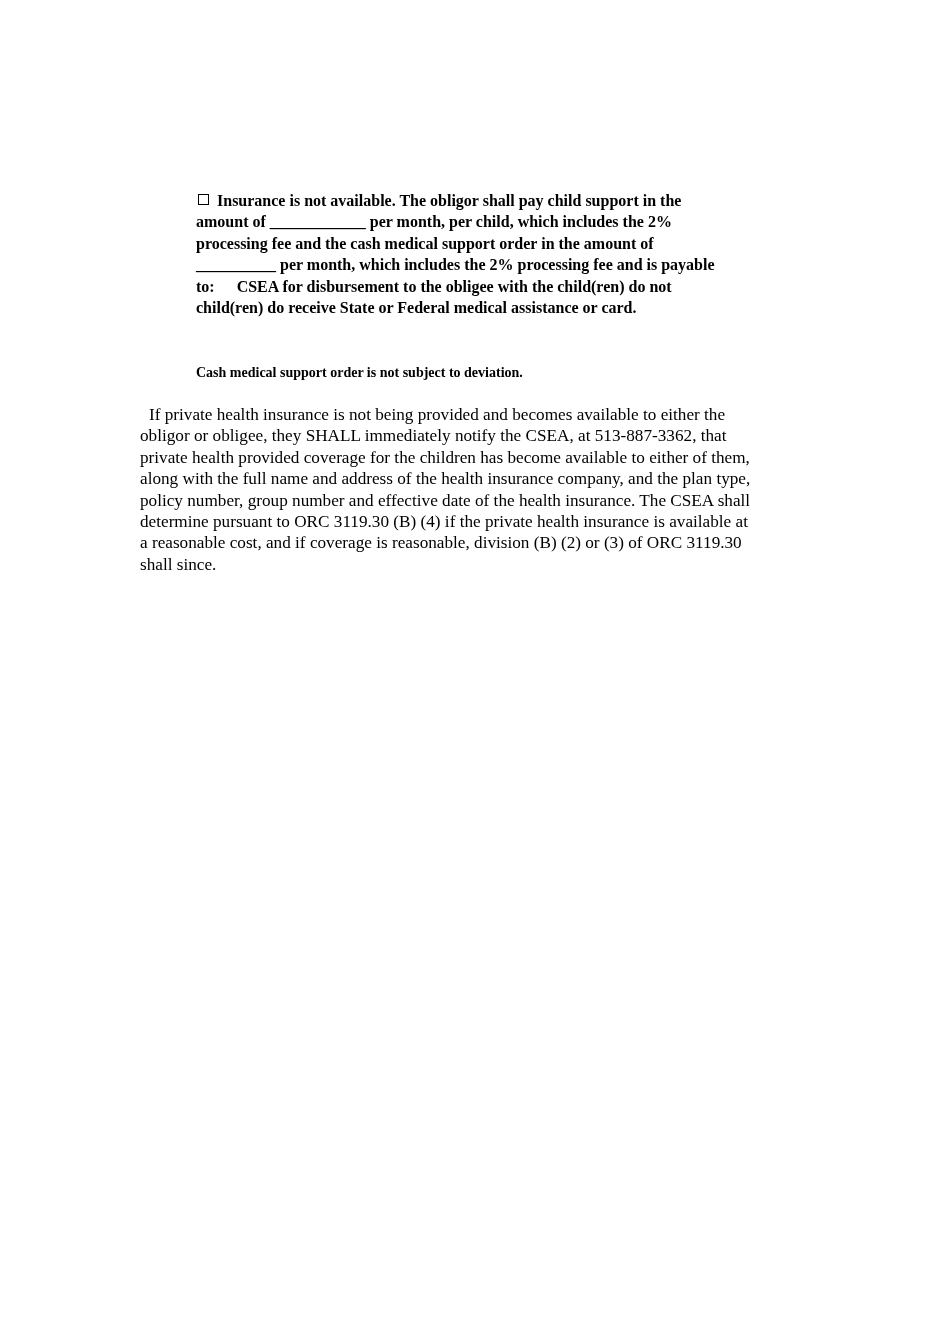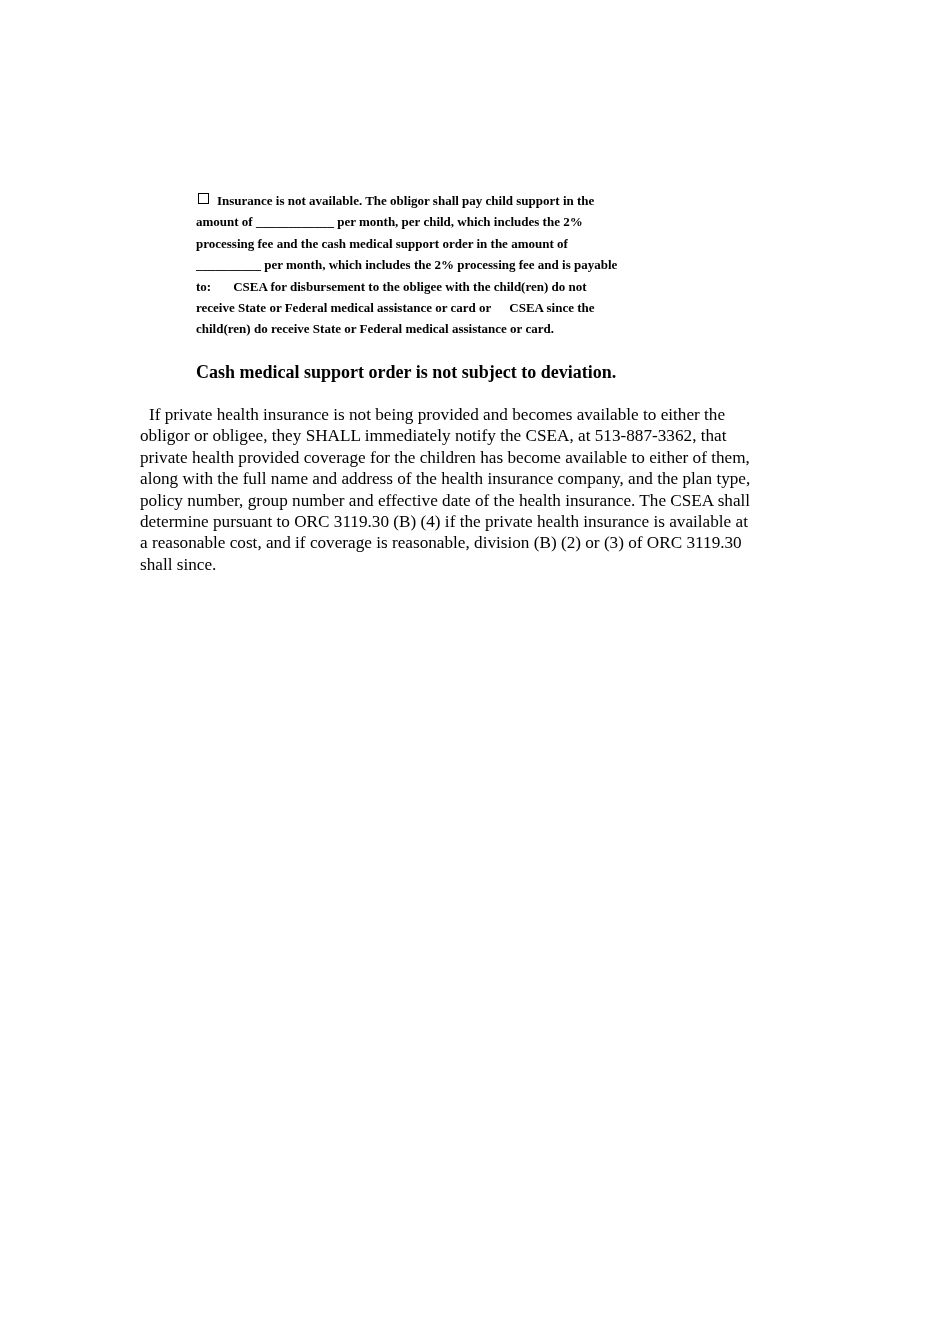--- a/index.html
+++ b/index.html
@@ -22,21 +22,21 @@
       width: 950px;
       height: 1344px;
       background: #ffffff;
     }
     .option-block {
       position: absolute;
       left: 196px;
       top: 190px;
       width: 612px;
       font-weight: bold;
-      font-size: 13px;
+      font-size: 16px;
       line-height: 21.4px;
     }
     .option-block .line {
       display: block;
       white-space: nowrap;
     }
     .checkbox-glyph {
       display: inline-block;
       width: 9px;
       height: 9px;
@@ -51,21 +51,21 @@
     }
     .gap-small {
       display: inline-block;
       width: 18px;
     }
     .note {
       position: absolute;
       left: 196px;
       top: 362px;
       font-weight: bold;
-      font-size: 18px;
+      font-size: 14px;
       line-height: 21.4px;
       white-space: nowrap;
     }
     .paragraph {
       position: absolute;
       left: 140px;
       top: 404px;
       width: 670px;
       font-size: 17.2px;
       line-height: 21.4px;
@@ -79,21 +79,20 @@
 <body>
 
 <div class="page">
 
   <div class="option-block">
     <span class="line"><span class="checkbox-glyph"></span><span>Insurance is not available.  The obligor shall pay child support in the</span></span>
     <span class="line"><span>amount of</span> <span>____________</span> <span>per month, per child, which includes the 2%</span></span>
     <span class="line"><span>processing fee and the cash medical support order in the amount of</span></span>
     <span class="line"><span>__________</span> <span>per month, which includes the 2% processing fee and is payable</span></span>
     <span class="line"><span>to:</span><span class="gap"></span><span>CSEA for disbursement to the obligee with the child(ren) do not</span></span>
-    <span class="line"><span>receive State or Federal medical assistance or card or</span><span class="gap-small"></span><span>CSEA since the</span></span>
     <span class="line"><span>child(ren) do receive State or Federal medical assistance or card.</span></span>
   </div>
 
   <div class="note">Cash medical support order is not subject to deviation.</div>
 
   <div class="paragraph">
     <span class="line" style="padding-left:9px;">If private health insurance is not being provided and becomes available to either the</span>
     <span class="line">obligor or obligee, they SHALL immediately notify the CSEA, at 513-887-3362, that</span>
     <span class="line">private health provided coverage for the children has become available to either of them,</span>
     <span class="line">along with the full name and address of the health insurance company, and the plan type,</span>

